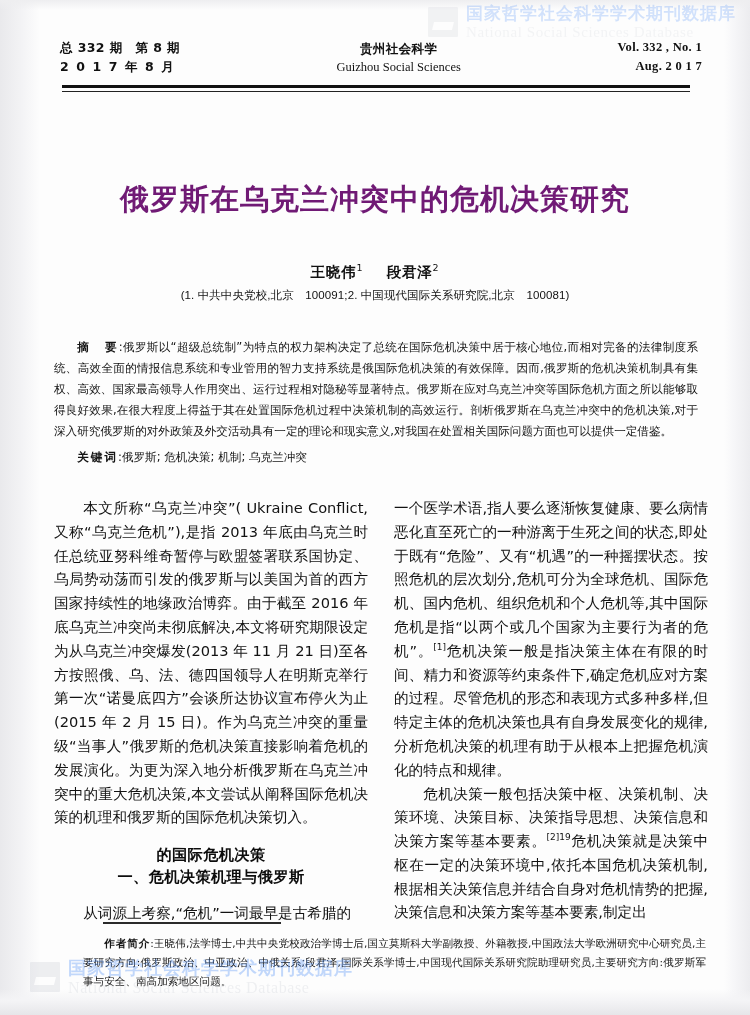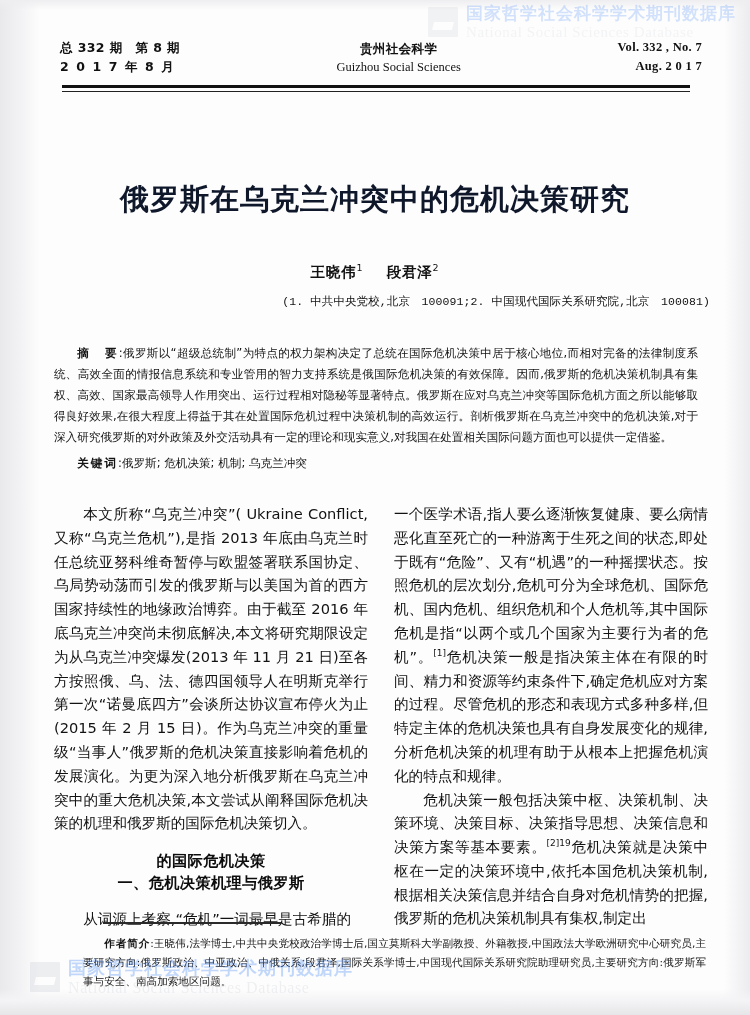--- a/index.html
+++ b/index.html
@@ -100,39 +100,39 @@
     height: 3px;
   }
 
   
   .title {
     text-align: center;
     font-family: "DejaVu Sans", sans-serif;
     font-weight: bold;
     font-size: 29px;
     letter-spacing: 1px;
-    color: #0f172a;
+    color: #701a75;
     margin-top: 88px;
   }
   .authors {
     text-align: center;
     font-family: "DejaVu Sans", sans-serif;
     font-weight: bold;
     font-size: 14.5px;
     color: #111;
     margin-top: 42px;
     letter-spacing: .8px;
   }
   .authors sup { font-size: 9.5px; font-weight: normal; }
   .affil {
-    text-align: right;
-    font-family: Liberation Mono, monospace;
+    text-align: center;
+    font-family: Liberation Sans, sans-serif;
     font-size: 11.5px;
     color: #111;
-    margin-top: 12px;
+    margin-top: 6px;
     letter-spacing: .1px;
   }
 
   
   .abs-block {
     margin: 34px 12px 0 14px;
     font-family: "DejaVu Sans", sans-serif;
     font-size: 11.6px;
     line-height: 1.82;
     color: #141414;
@@ -279,21 +279,21 @@
     <div class="masthead">
       <div class="mh-col mh-left">
         <div class="mh-cn">总 332 期　第 8 期</div>
         <div class="mh-cn2">2 0 1 7 年 8 月</div>
       </div>
       <div class="mh-col mh-center">
         <div class="mh-cn">贵州社会科学</div>
         <div class="mh-en">Guizhou Social Sciences</div>
       </div>
       <div class="mh-col mh-right">
-        <div class="mh-en-b">Vol. 332 , No. 7</div>
+        <div class="mh-en-b">Vol. 332 , No. 1</div>
         <div class="mh-en-b">Aug. 2 0 1 7</div>
       </div>
     </div>
 
     <div class="rule-double"></div>
 
     <div class="title">俄罗斯在乌克兰冲突中的危机决策研究</div>
 
     <div class="authors">
       <span>王晓伟</span><sup>1</sup>&nbsp;&nbsp;&nbsp;&nbsp;<span>段君泽</span><sup>2</sup>
@@ -316,21 +316,21 @@
         <p>本文所称“乌克兰冲突”( Ukraine Conflict,又称“乌克兰危机”),是指 2013 年底由乌克兰时任总统亚努科维奇暂停与欧盟签署联系国协定、乌局势动荡而引发的俄罗斯与以美国为首的西方国家持续性的地缘政治博弈。由于截至 2016 年底乌克兰冲突尚未彻底解决,本文将研究期限设定为从乌克兰冲突爆发(2013 年 11 月 21 日)至各方按照俄、乌、法、德四国领导人在明斯克举行第一次“诺曼底四方”会谈所达协议宣布停火为止(2015 年 2 月 15 日)。作为乌克兰冲突的重量级“当事人”俄罗斯的危机决策直接影响着危机的发展演化。为更为深入地分析俄罗斯在乌克兰冲突中的重大危机决策,本文尝试从阐释国际危机决策的机理和俄罗斯的国际危机决策切入。</p>
         <div class="sec-head">
           <div>的国际危机决策</div>
           <div>一、危机决策机理与俄罗斯</div>
         </div>
         <p>从词源上考察,“危机”一词最早是古希腊的</p>
       </div>
 
       <div class="col">
         <p class="cont"><span>一个医学术语,指人要么逐渐恢复健康、要么病情恶化直至死亡的一种游离于生死之间的状态,即处于既有“危险”、又有“机遇”的一种摇摆状态。按照危机的层次划分,危机可分为全球危机、国际危机、国内危机、组织危机和个人危机等,其中国际危机是指“以两个或几个国家为主要行为者的危机”。</span><sup class="ref">[1]</sup><span>危机决策一般是指决策主体在有限的时间、精力和资源等约束条件下,确定危机应对方案的过程。尽管危机的形态和表现方式多种多样,但特定主体的危机决策也具有自身发展变化的规律,分析危机决策的机理有助于从根本上把握危机演化的特点和规律。</span></p>
-        <p><span>危机决策一般包括决策中枢、决策机制、决策环境、决策目标、决策指导思想、决策信息和决策方案等基本要素。</span><sup class="ref">[2]19</sup><span>危机决策就是决策中枢在一定的决策环境中,依托本国危机决策机制,根据相关决策信息并结合自身对危机情势的把握,俄罗斯的危机决策机制具有集权,制定出</span></p>
+        <p><span>危机决策一般包括决策中枢、决策机制、决策环境、决策目标、决策指导思想、决策信息和决策方案等基本要素。</span><sup class="ref">[2]19</sup><span>危机决策就是决策中枢在一定的决策环境中,依托本国危机决策机制,根据相关决策信息并结合自身对危机情势的把握,决策信息和决策方案等基本要素,制定出</span></p>
       </div>
 
     </div>
 
   </div>
 
   <div style="position:absolute; left:0; right:0; bottom:24px; z-index:4;padding-left:41px;">
     <div class="foot-rule"></div>
     <div class="footnote">
       <span class="lbl">作者简介</span><span>:</span><span>王晓伟,法学博士,中共中央党校政治学博士后,国立莫斯科大学副教授、外籍教授,中国政法大学欧洲研究中心研究员,主要研究方向:俄罗斯政治、中亚政治、中俄关系;段君泽,国际关系学博士,中国现代国际关系研究院助理研究员,主要研究方向:俄罗斯军事与安全、南高加索地区问题。</span>

